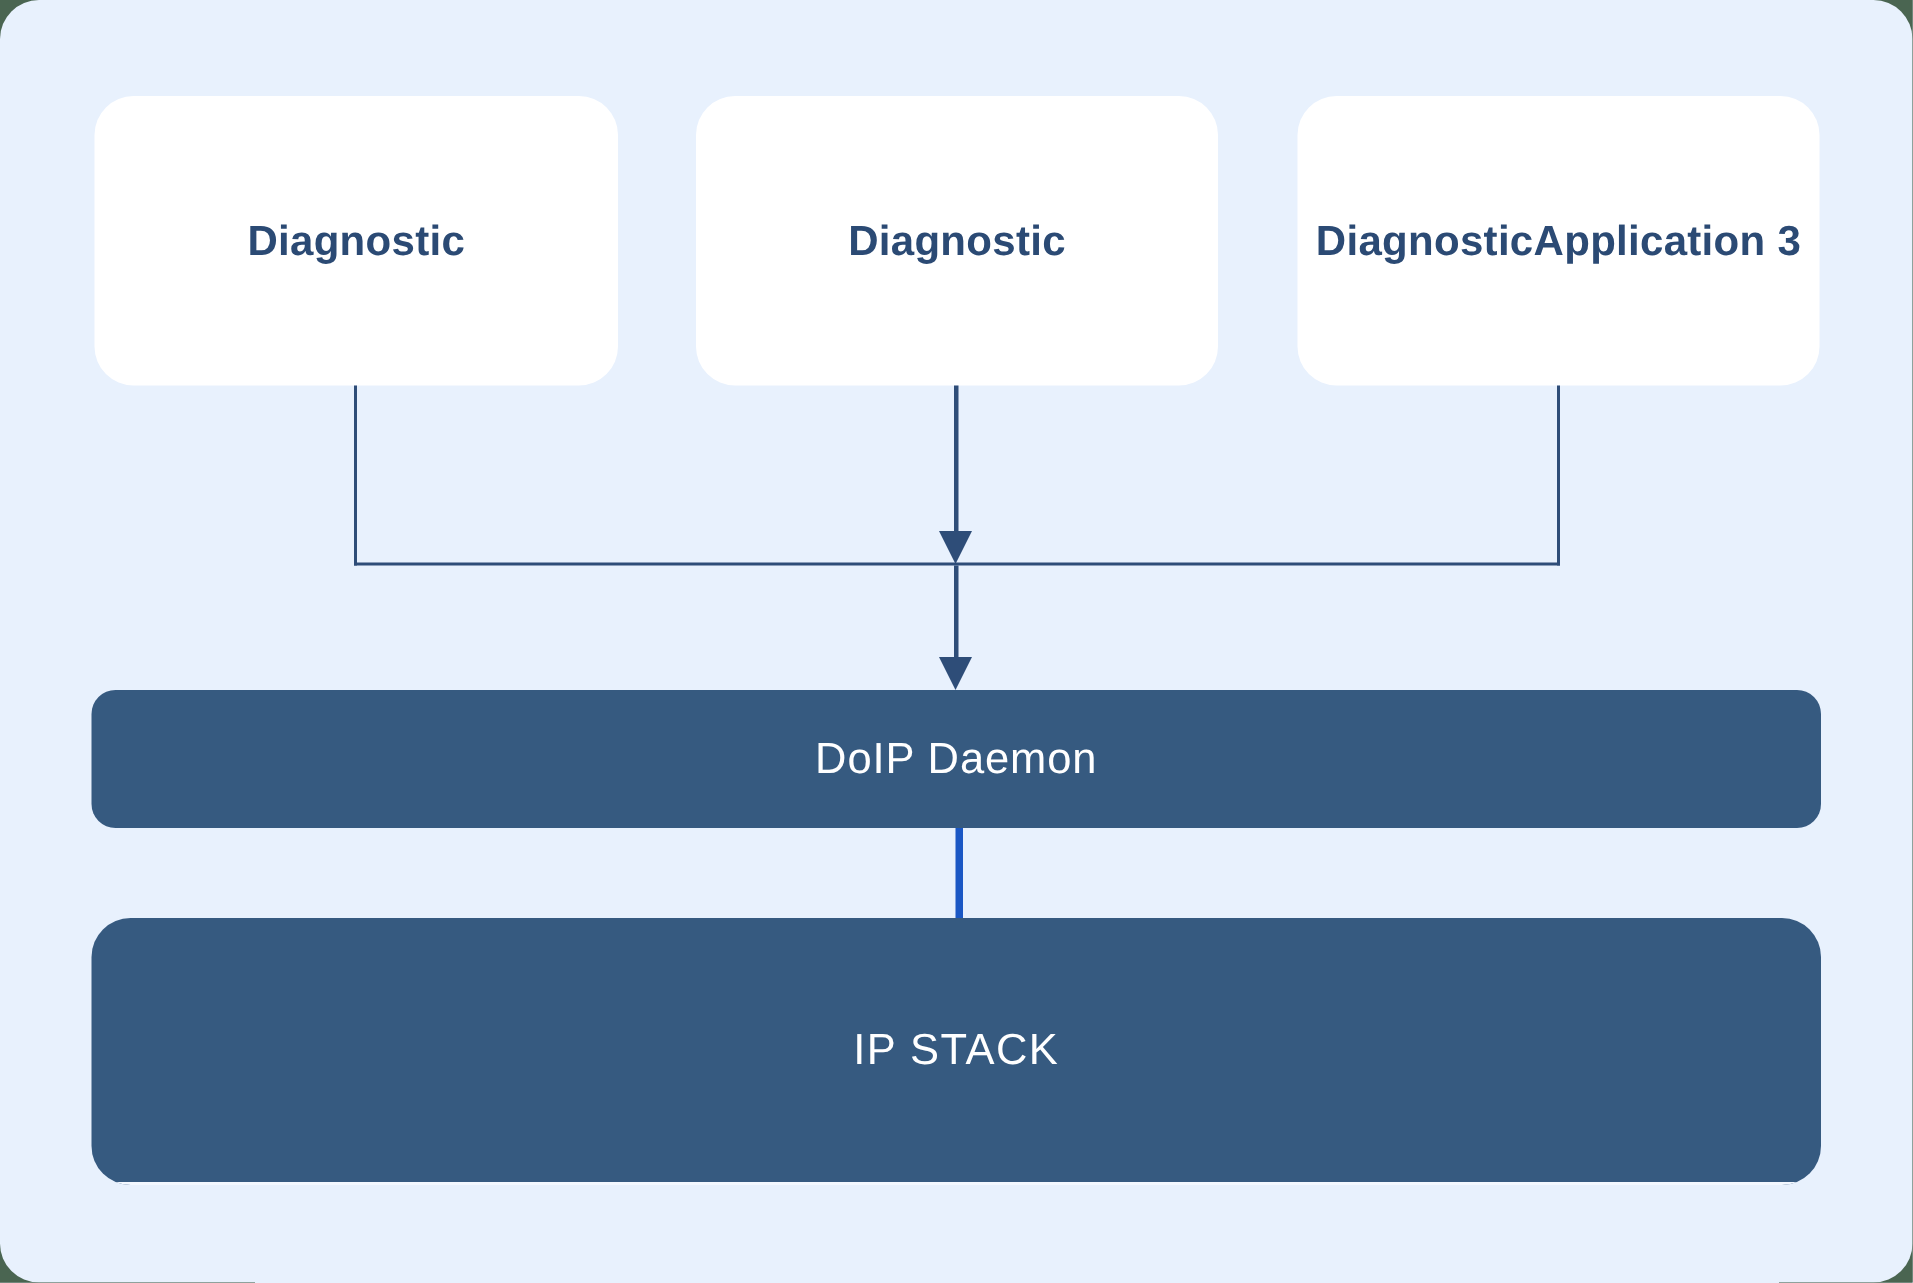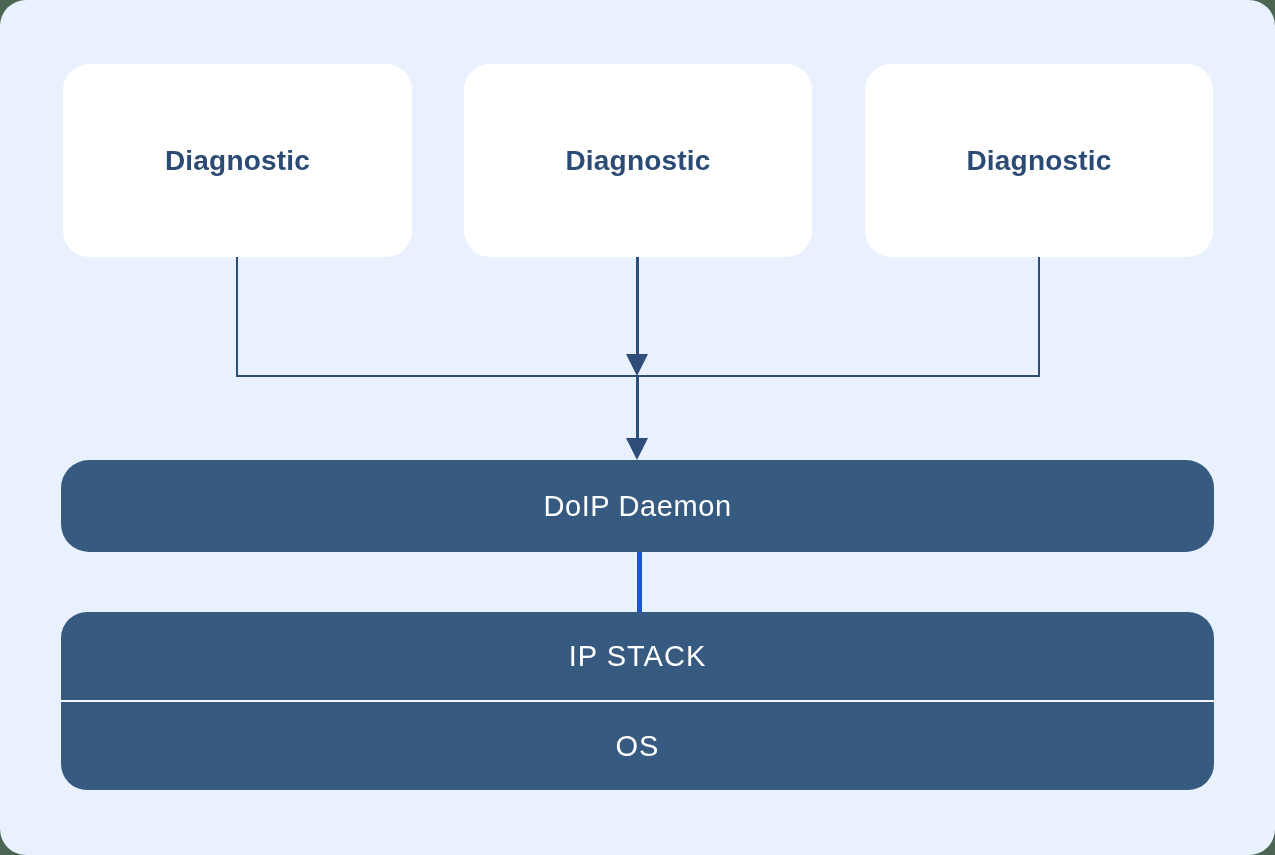--- a/index.html
+++ b/index.html
@@ -50,21 +50,21 @@
   .arrow-1{left:626px;top:354px;}
   .arrow-2{left:626px;top:438px;}
   
   .bar{
     position:absolute;left:61px;width:1153px;
     background:var(--bar-background);
     color:var(--bar-text);
     display:flex;align-items:center;justify-content:center;
     font-size:29px;font-weight:500;letter-spacing:.6px;
   }
-  .daemon-bar{top:460px;height:92px;border-radius:28px;}
+  .daemon-bar{top:460px;height:92px;border-radius:16px;}
   
   .socket-line{position:absolute;left:637px;top:552px;width:5px;height:61px;background:var(--socket-accent);}
   .socket-label{
     position:absolute;left:682px;top:565px;
     color:var(--socket-accent);
     font-size:29px;font-weight:700;letter-spacing:.3px;
   }
   
   .stack{
     position:absolute;left:61px;top:612px;width:1153px;height:178px;
@@ -86,37 +86,35 @@
   <div class="panel"></div>
 
   <div class="card card-1">
     <span>Diagnostic</span>
   </div>
   <div class="card card-2">
     <span>Diagnostic</span>
   </div>
   <div class="card card-3">
     <span>Diagnostic</span>
+    <span>Application 3</span>
   </div>
 
   <div class="line vline-left"></div>
   <div class="line vline-right"></div>
   <div class="line hline"></div>
   <div class="line vline-mid-top"></div>
   <div class="arrowhead arrow-1"></div>
   <div class="line vline-mid-bottom"></div>
   <div class="arrowhead arrow-2"></div>
 
   <div class="bar daemon-bar">
     <span>DoIP Daemon</span>
   </div>
 
   <div class="socket-line"></div>
 
   <div class="stack">
     <div class="stack-row top">
       <span>IP STACK</span>
     </div>
-    <div class="stack-row">
-      <span>OS</span>
-    </div>
   </div>
 </div>
 
 </body></html>

